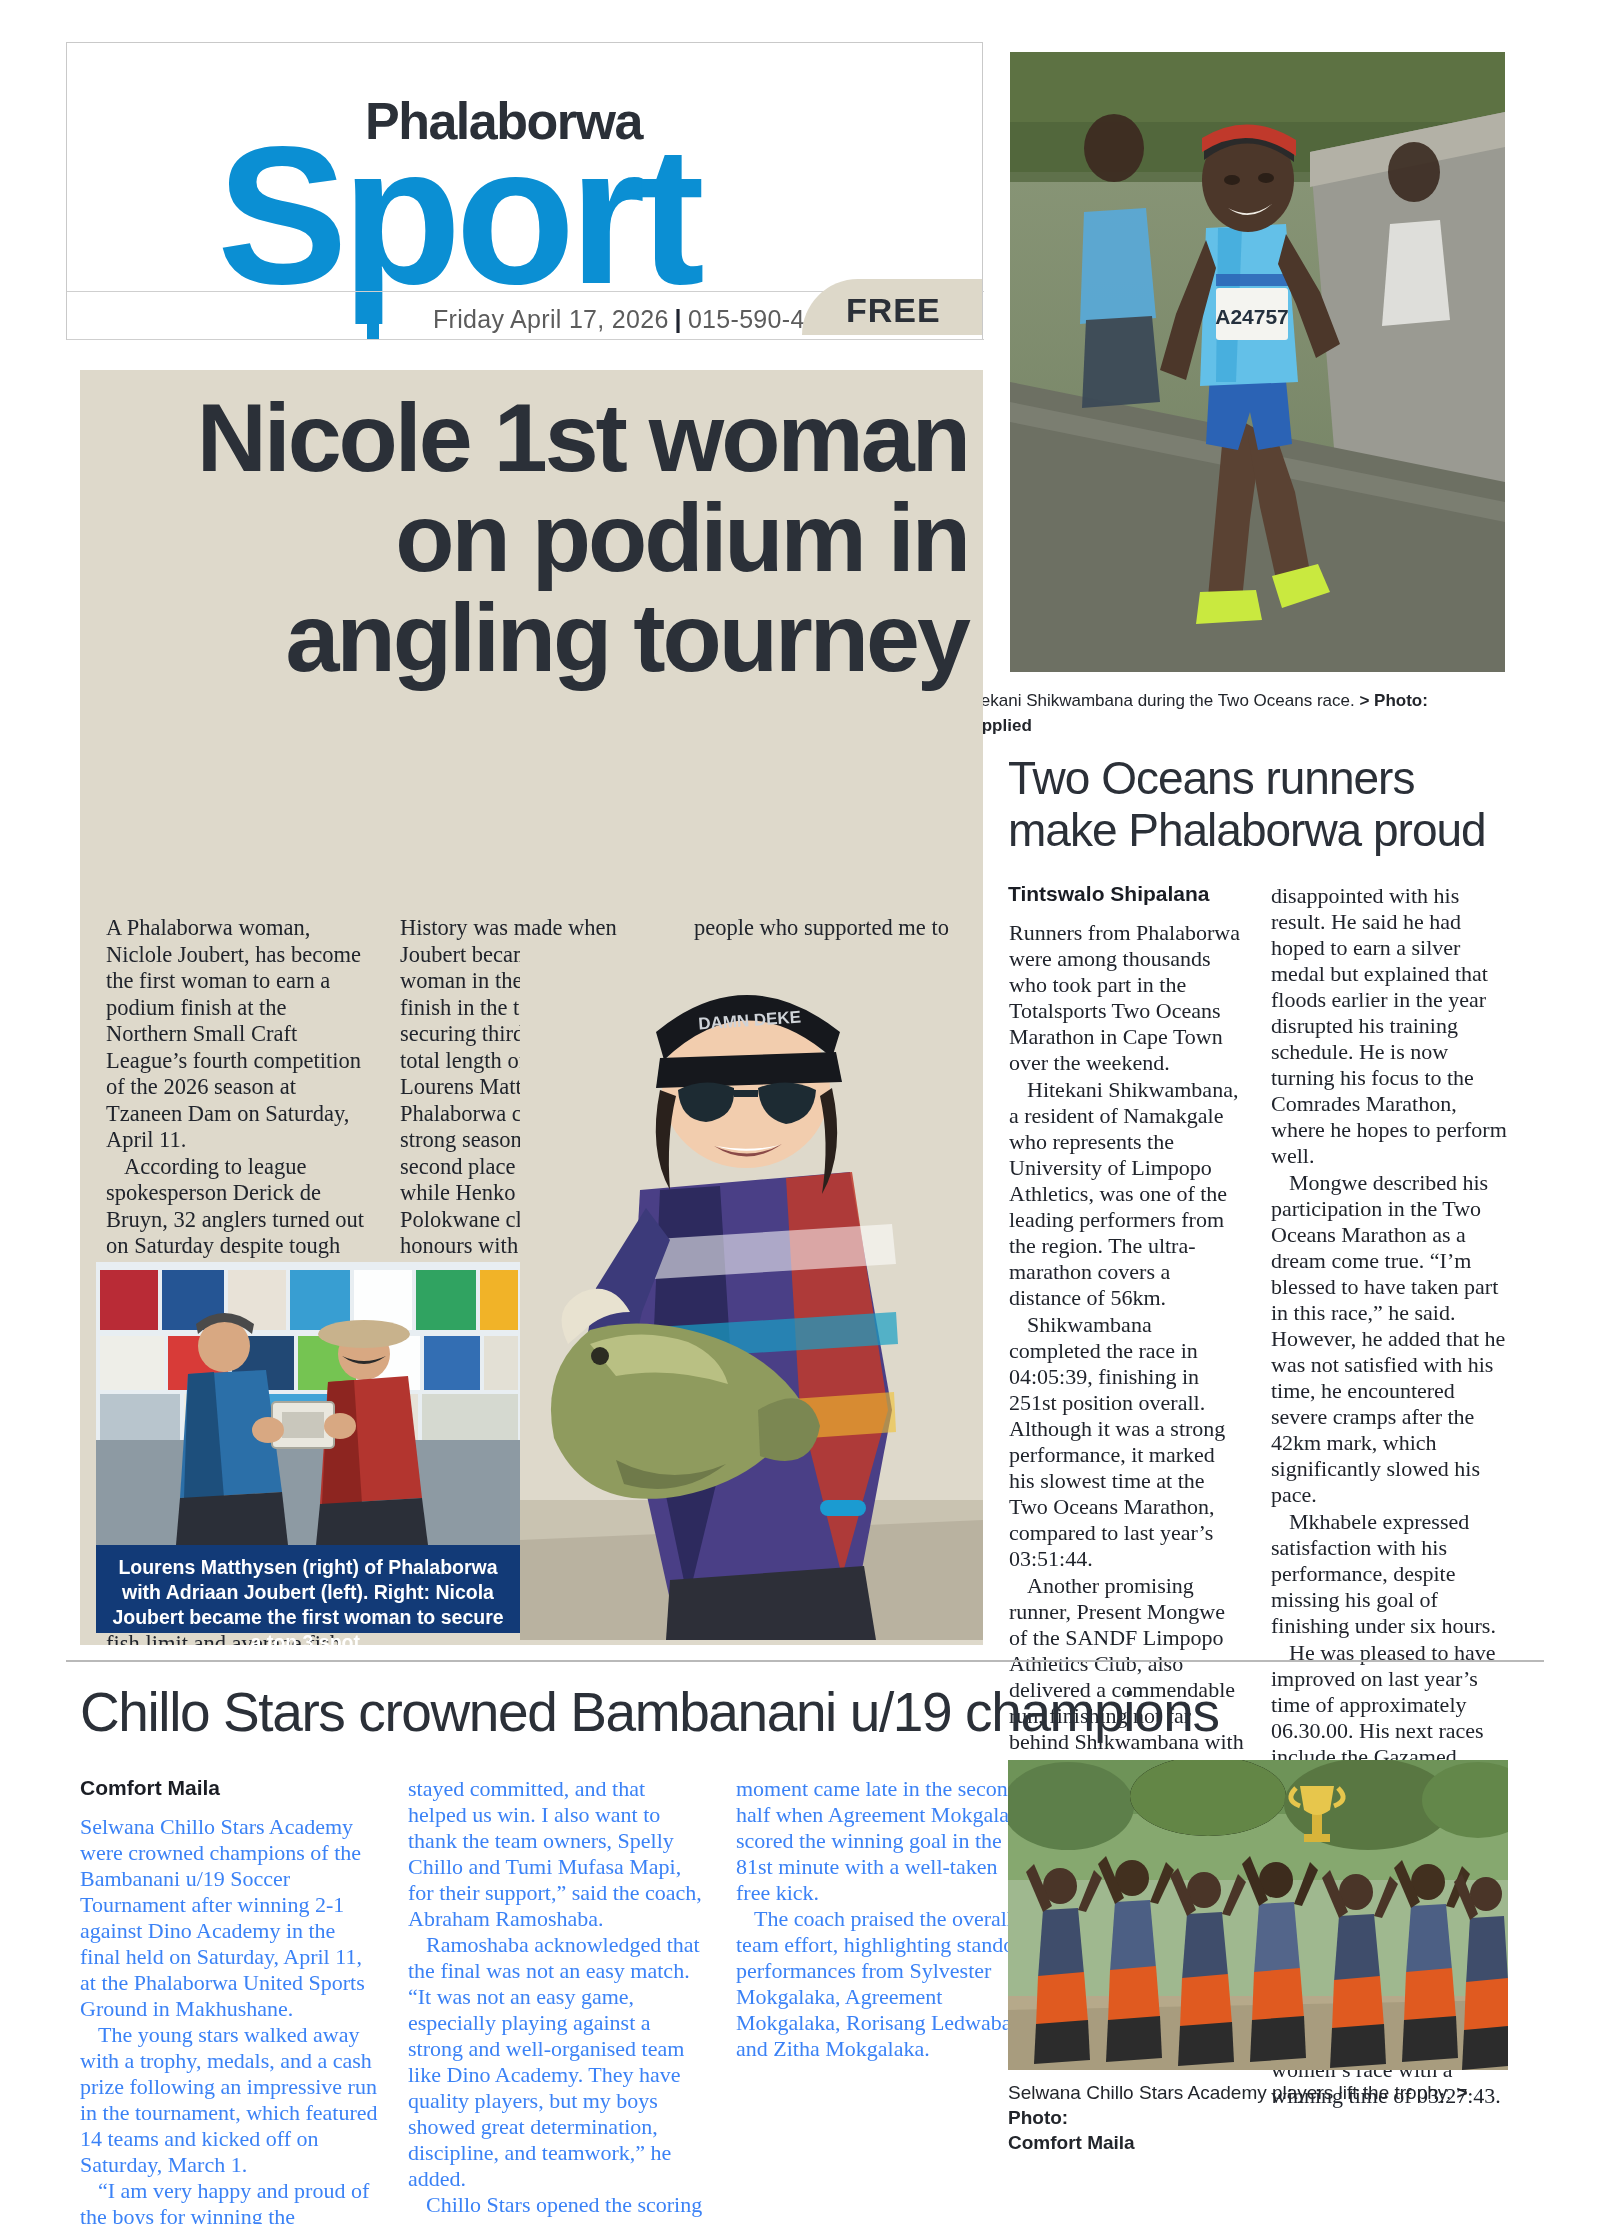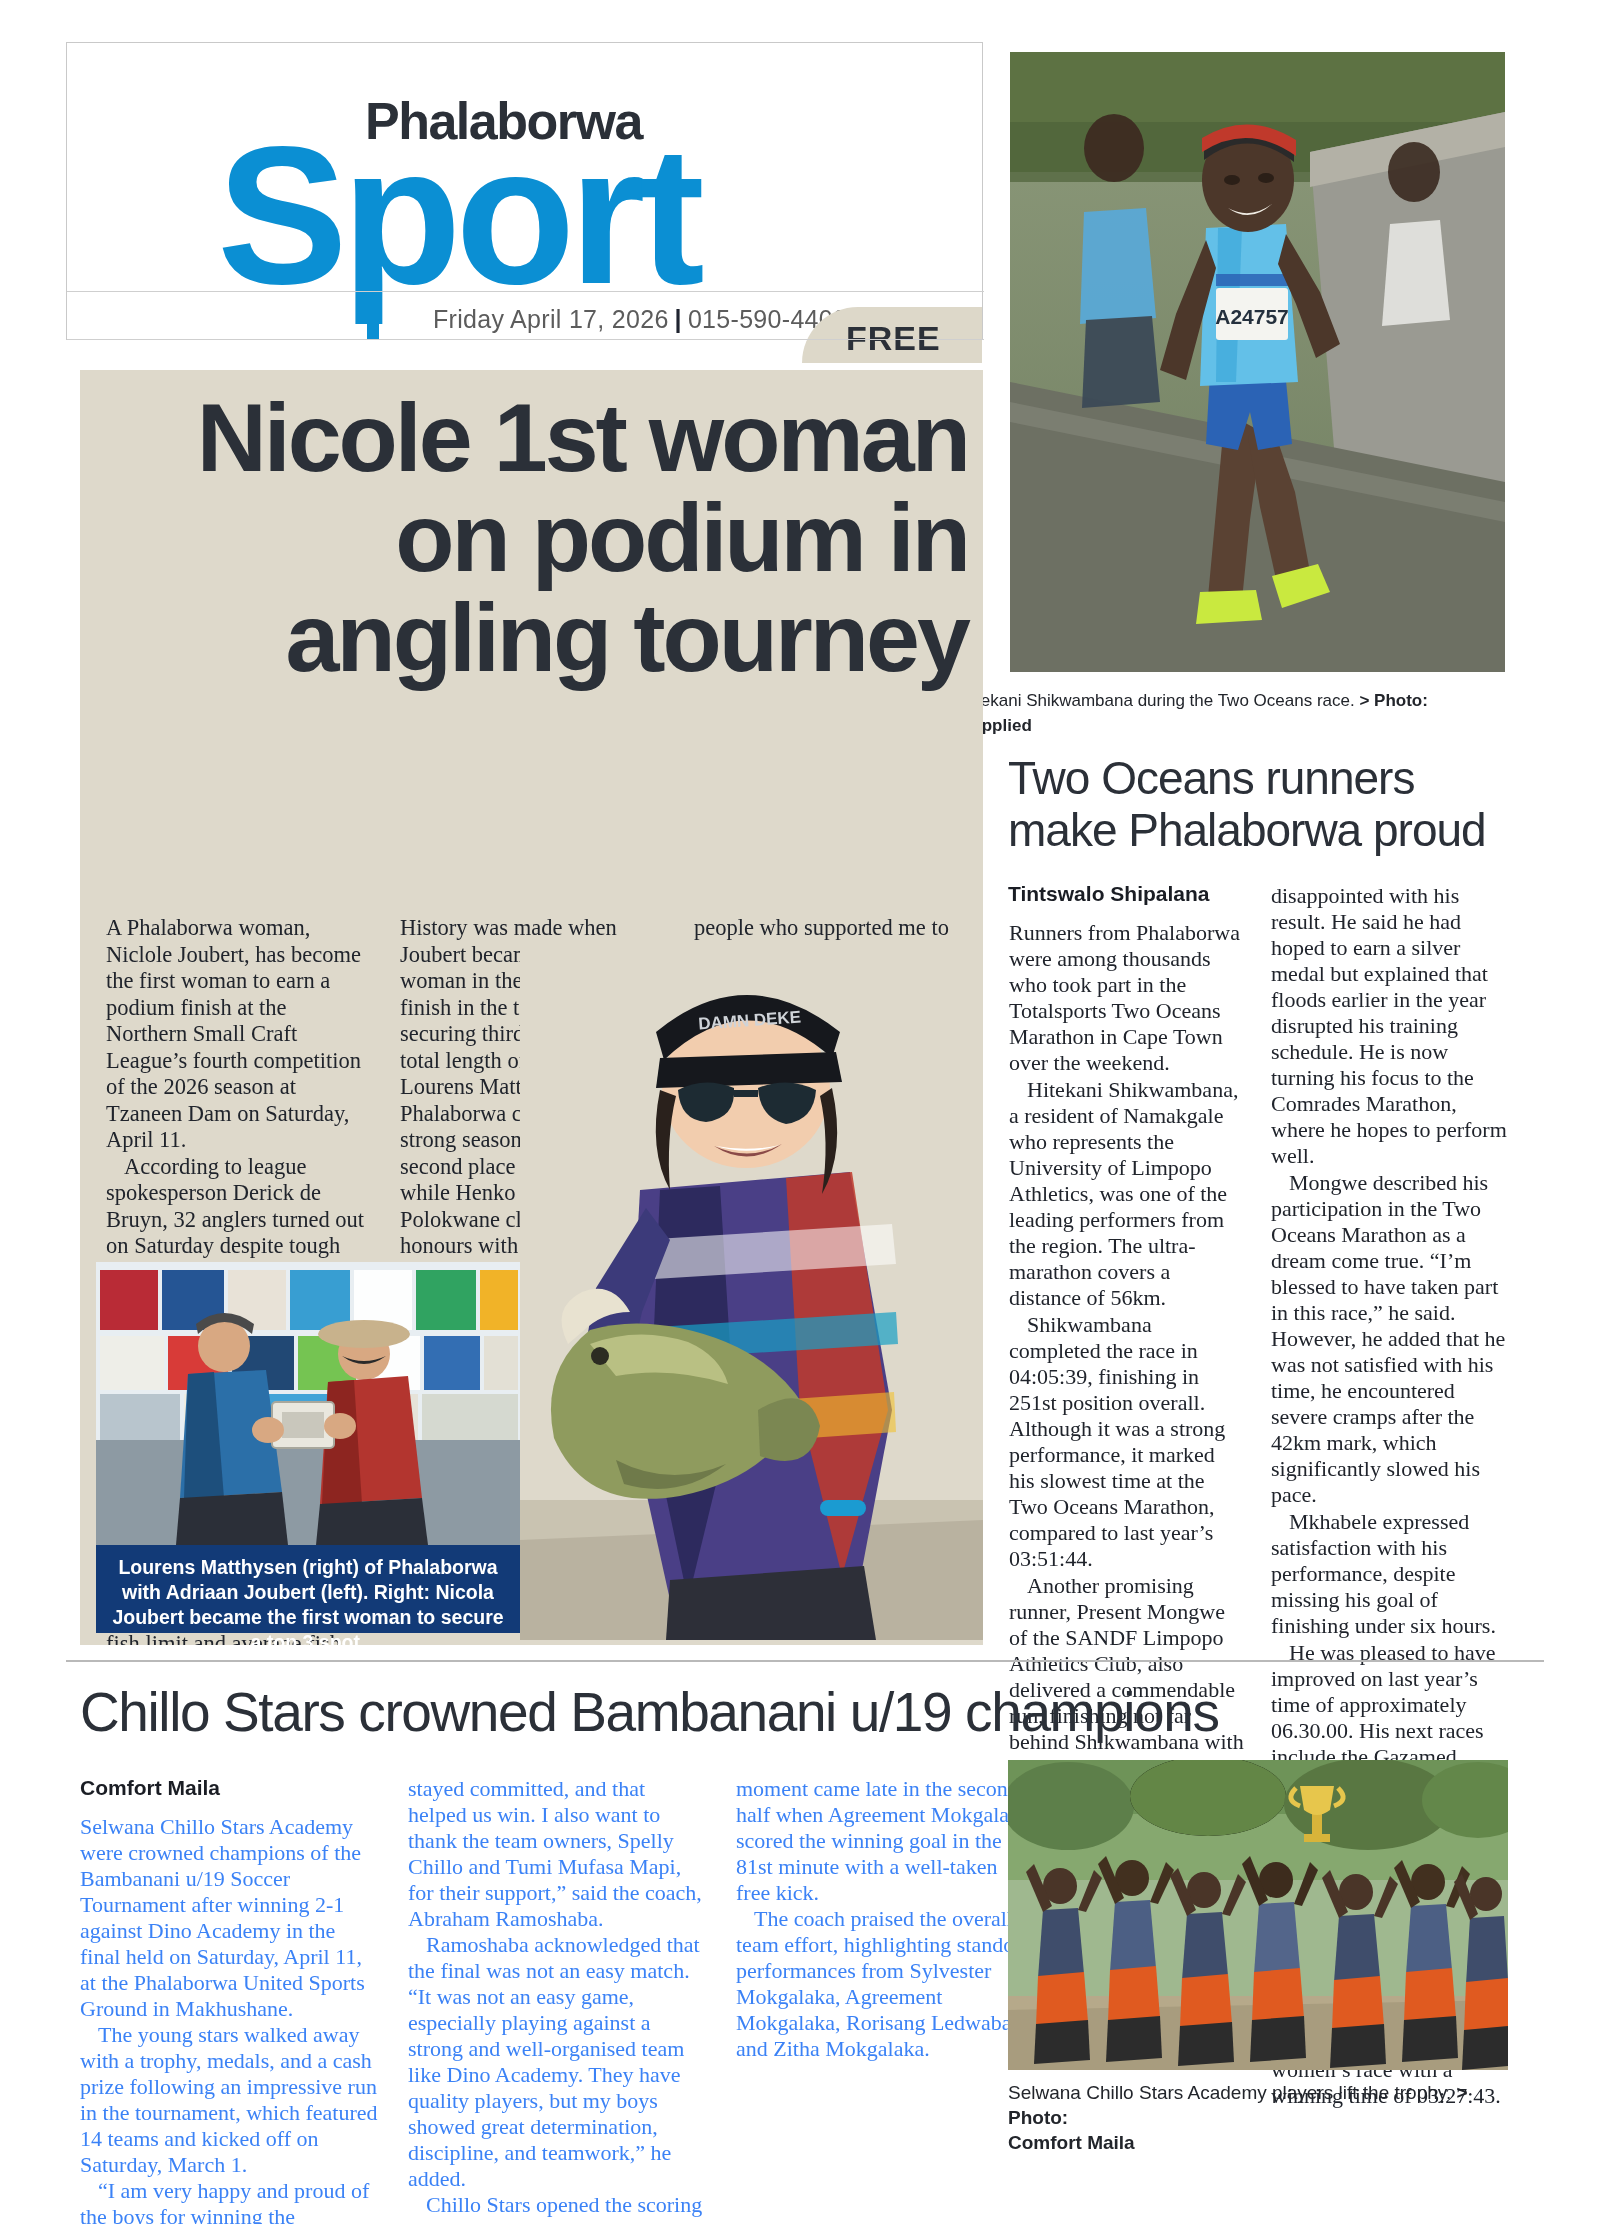--- a/index.html
+++ b/index.html
@@ -39,21 +39,21 @@
   .mast-blue-tab{
     position:absolute;left:300px;top:252px;width:12px;height:44px;background:#0b8fd3;
   }
   .mast-dateline{
     position:absolute;left:366px;top:262px;
     font-family:"Liberation Sans",sans-serif;
     font-size:25px;color:#5c5c5c;letter-spacing:.3px;white-space:nowrap;
   }
   .mast-dateline .bar{color:#1f2430;font-weight:700;padding:0 6px;}
   .free-badge{
-    position:absolute;right:0px;top:264px;width:180px;height:56px;
+    position:absolute;right:0px;top:236px;width:180px;height:56px;
     background:#ddd8c9;border-radius:90px 0 0 0;
   }
   .free-badge span{
     position:absolute;left:44px;top:12px;
     font-family:"Liberation Sans",sans-serif;font-weight:700;
     font-size:34px;letter-spacing:1px;color:#2b3038;
   }
 
   
   .runner-photo{

